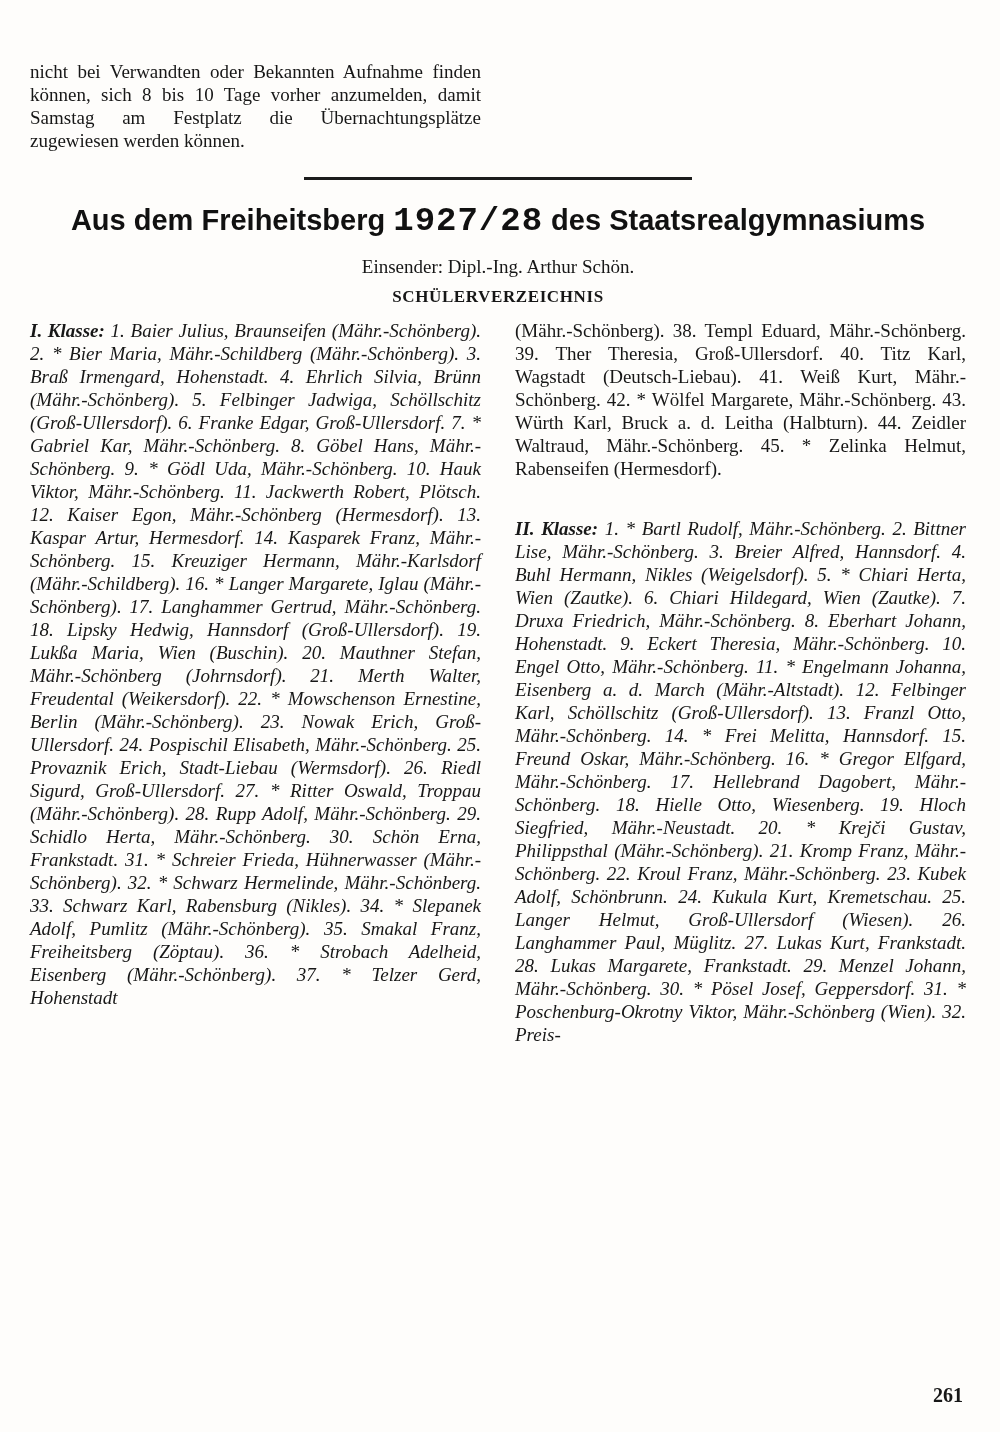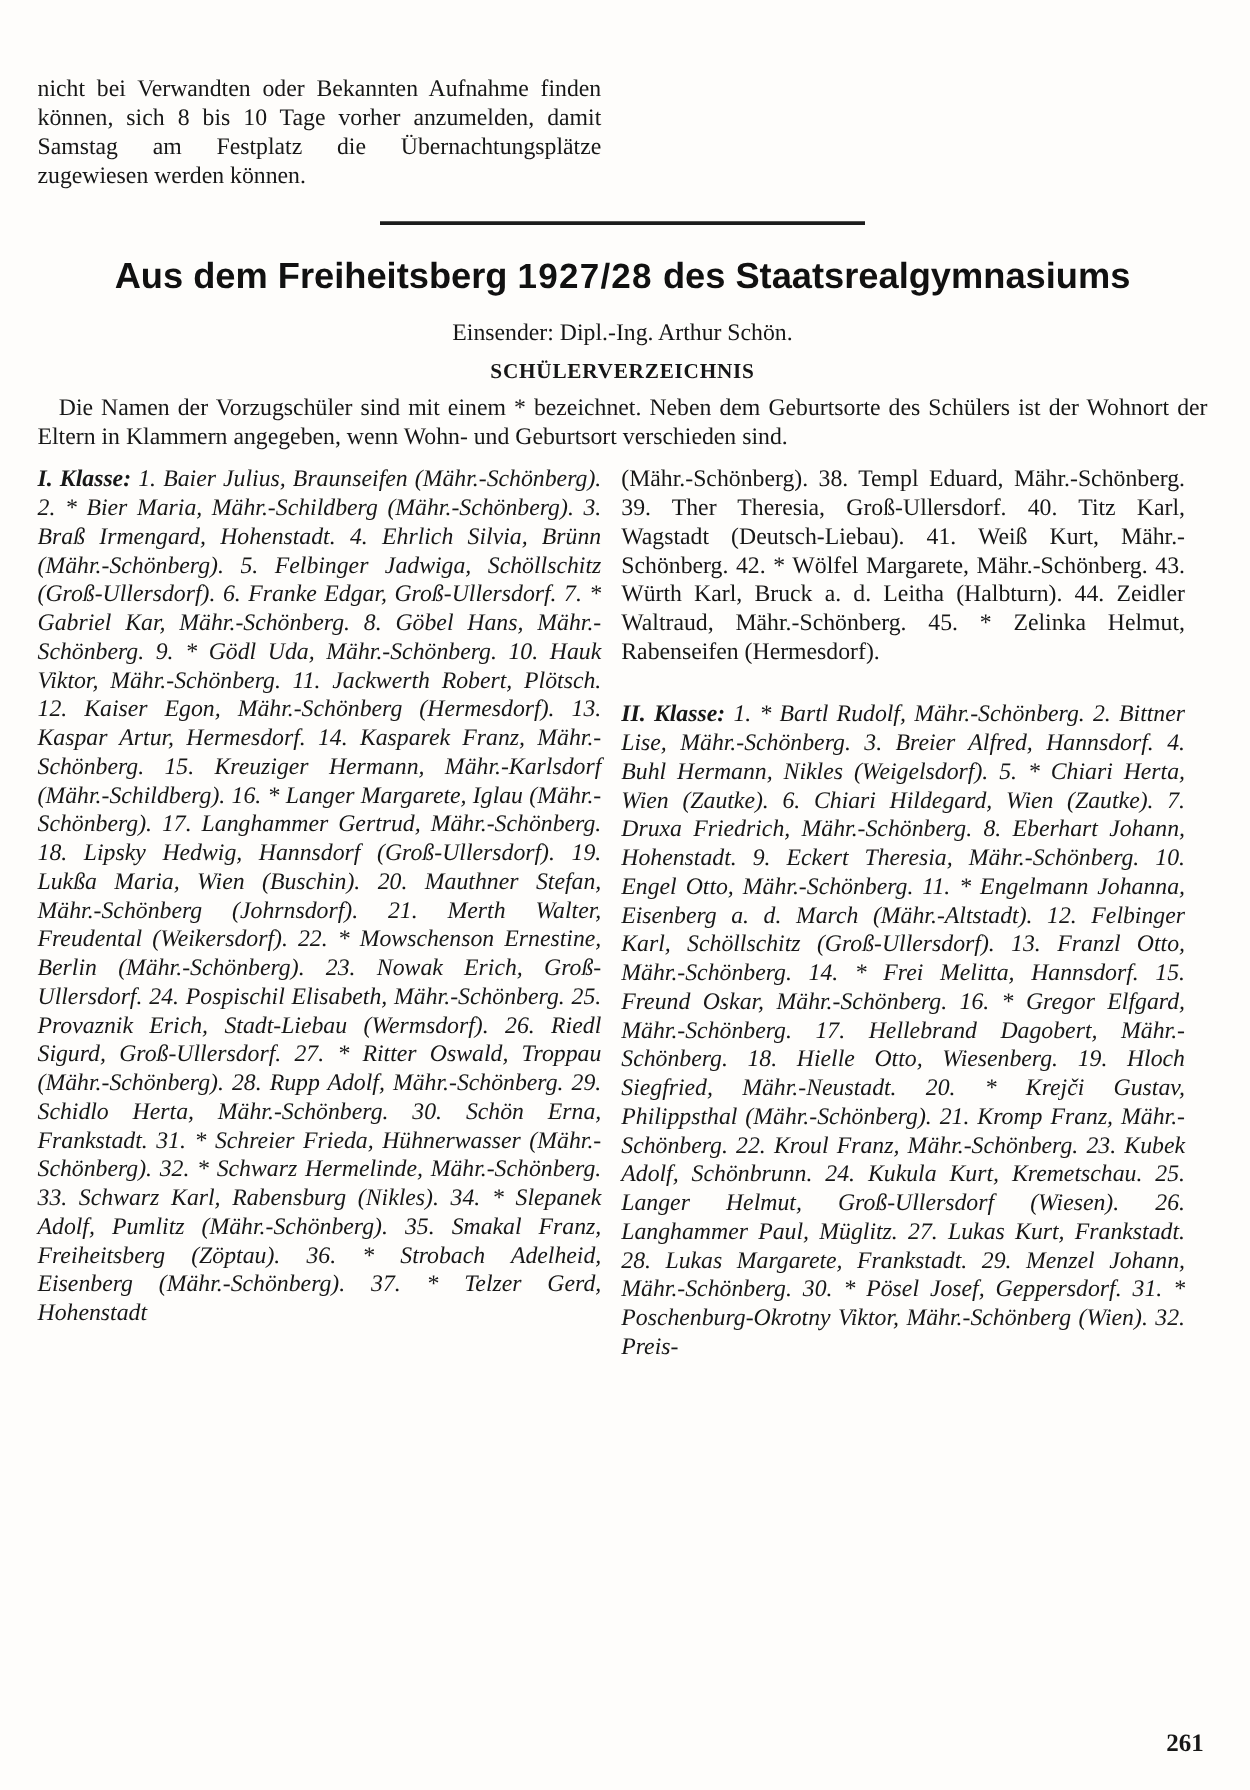--- a/index.html
+++ b/index.html
@@ -5,43 +5,43 @@
   * { box-sizing: border-box; }
   html, body { margin: 0; padding: 0; background: #ffffff; }
   .page {
     width: 1000px; height: 1432px;
     background: #fefdfb; color: #171717;
     position: relative; overflow: hidden;
     padding: 60px 34px 0 30px;
     font-family: "Liberation Serif", serif;
     font-size: 19px; line-height: 23px;
   }
-  .cols { display: flex; gap: 16px; }
+  .cols { display: flex; gap: 34px; }
   .col { width: 451px; flex: 0 0 451px; }
   p { margin: 0; text-align: justify; }
   b.klasse { font-weight: bold; }
   .justify-last { text-align-last: justify; font-style: italic; }
   .divider { width: 388px; height: 3px; background: #1c1c1c; margin: 25px auto 20px auto; border: 0; }
   .title {
     font-family: "Liberation Sans", sans-serif;
     font-weight: bold; font-size: 29px; line-height: 41px;
     text-align: center; margin: 0; color: #111;
   }
   .title .year {
-    font-family: Liberation Sans, sans-serif;
-    font-weight: bold; font-size: 28px; letter-spacing: 1px;
+    font-family: Liberation Mono, monospace;
+    font-weight: bold; font-size: 34px; letter-spacing: 1px;
   }
   .submitter { text-align: left; margin-top: 13px; text-align-last: center; }
   .section-heading {
     text-align: center; text-align-last: center; font-weight: bold;
     letter-spacing: 0.6px; margin-top: 7px; font-size: 17px;
   }
   .intro { margin-top: 7px; text-indent: 17px; }
   .body-cols { margin-top: 11px; }
-  .para2 { margin-top: 27px; }
+  .para2 { margin-top: 37px; }
   .page-number {
     position: absolute; right: 37px; top: 1384px;
     font-weight: bold; font-size: 20px;
   }
 </style>
 </head>
 <body>
 
 <div class="page">
 
@@ -50,21 +50,20 @@
   </div>
 
   <div class="divider"></div>
 
   <h1 class="title"><span>Aus dem Freiheitsberg </span><span class="year">1927/28</span><span> des Staatsrealgymnasiums</span><br></h1>
 
   <p class="submitter">Einsender: Dipl.-Ing. Arthur Schön.</p>
 
   <p class="section-heading">SCHÜLERVERZEICHNIS</p>
 
-  <p class="intro">Die Namen der Vorzugschüler sind mit einem * bezeichnet. Neben dem Geburtsorte des Schülers ist der Wohnort der Eltern in Klammern angegeben, wenn Wohn- und Geburtsort verschieden sind.</p>
 
   <div class="cols body-cols">
     <div class="col">
       <p class="justify-last"><b class="klasse">I. Klasse:</b><span> 1. Baier Julius, Braunseifen (Mähr.-Schönberg). 2. * Bier Maria, Mähr.-Schildberg (Mähr.-Schönberg). 3. Braß Irmengard, Hohenstadt. 4. Ehrlich Silvia, Brünn (Mähr.-Schönberg). 5. Felbinger Jadwiga, Schöllschitz (Groß-Ullersdorf). 6. Franke Edgar, Groß-Ullersdorf. 7. * Gabriel Kar, Mähr.-Schönberg. 8. Göbel Hans, Mähr.-Schönberg. 9. * Gödl Uda, Mähr.-Schönberg. 10. Hauk Viktor, Mähr.-Schönberg. 11. Jackwerth Robert, Plötsch. 12. Kaiser Egon, Mähr.-Schönberg (Hermesdorf). 13. Kaspar Artur, Hermesdorf. 14. Kasparek Franz, Mähr.-Schönberg. 15. Kreuziger Hermann, Mähr.-Karlsdorf (Mähr.-Schildberg). 16. * Langer Margarete, Iglau (Mähr.-Schönberg). 17. Langhammer Gertrud, Mähr.-Schönberg. 18. Lipsky Hedwig, Hannsdorf (Groß-Ullersdorf). 19. Lukßa Maria, Wien (Buschin). 20. Mauthner Stefan, Mähr.-Schönberg (Johrnsdorf). 21. Merth Walter, Freudental (Weikersdorf). 22. * Mowschenson Ernestine, Berlin (Mähr.-Schönberg). 23. Nowak Erich, Groß-Ullersdorf. 24. Pospischil Elisabeth, Mähr.-Schönberg. 25. Provaznik Erich, Stadt-Liebau (Wermsdorf). 26. Riedl Sigurd, Groß-Ullersdorf. 27. * Ritter Oswald, Troppau (Mähr.-Schönberg). 28. Rupp Adolf, Mähr.-Schönberg. 29. Schidlo Herta, Mähr.-Schönberg. 30. Schön Erna, Frankstadt. 31. * Schreier Frieda, Hühnerwasser (Mähr.-Schönberg). 32. * Schwarz Hermelinde, Mähr.-Schönberg. 33. Schwarz Karl, Rabensburg (Nikles). 34. * Slepanek Adolf, Pumlitz (Mähr.-Schönberg). 35. Smakal Franz, Freiheitsberg (Zöptau). 36. * Strobach Adelheid, Eisenberg (Mähr.-Schönberg). 37. * Telzer Gerd, Hohenstadt</span></p>
     </div>
     <div class="col">
       <p>(Mähr.-Schönberg). 38. Templ Eduard, Mähr.-Schönberg. 39. Ther Theresia, Groß-Ullersdorf. 40. Titz Karl, Wagstadt (Deutsch-Liebau). 41. Weiß Kurt, Mähr.-Schönberg. 42. * Wölfel Margarete, Mähr.-Schönberg. 43. Würth Karl, Bruck a. d. Leitha (Halbturn). 44. Zeidler Waltraud, Mähr.-Schönberg. 45. * Zelinka Helmut, Rabenseifen (Hermesdorf).</p>
       <p class="para2 justify-last"><b class="klasse">II. Klasse:</b><span> 1. * Bartl Rudolf, Mähr.-Schönberg. 2. Bittner Lise, Mähr.-Schönberg. 3. Breier Alfred, Hannsdorf. 4. Buhl Hermann, Nikles (Weigelsdorf). 5. * Chiari Herta, Wien (Zautke). 6. Chiari Hildegard, Wien (Zautke). 7. Druxa Friedrich, Mähr.-Schönberg. 8. Eberhart Johann, Hohenstadt. 9. Eckert Theresia, Mähr.-Schönberg. 10. Engel Otto, Mähr.-Schönberg. 11. * Engelmann Johanna, Eisenberg a. d. March (Mähr.-Altstadt). 12. Felbinger Karl, Schöllschitz (Groß-Ullersdorf). 13. Franzl Otto, Mähr.-Schönberg. 14. * Frei Melitta, Hannsdorf. 15. Freund Oskar, Mähr.-Schönberg. 16. * Gregor Elfgard, Mähr.-Schönberg. 17. Hellebrand Dagobert, Mähr.-Schönberg. 18. Hielle Otto, Wiesenberg. 19. Hloch Siegfried, Mähr.-Neustadt. 20. * Krejči Gustav, Philippsthal (Mähr.-Schönberg). 21. Kromp Franz, Mähr.-Schönberg. 22. Kroul Franz, Mähr.-Schönberg. 23. Kubek Adolf, Schönbrunn. 24. Kukula Kurt, Kremetschau. 25. Langer Helmut, Groß-Ullersdorf (Wiesen). 26. Langhammer Paul, Müglitz. 27. Lukas Kurt, Frankstadt. 28. Lukas Margarete, Frankstadt. 29. Menzel Johann, Mähr.-Schönberg. 30. * Pösel Josef, Geppersdorf. 31. * Poschenburg-Okrotny Viktor, Mähr.-Schönberg (Wien). 32. Preis-</span></p>
     </div>
   </div>

